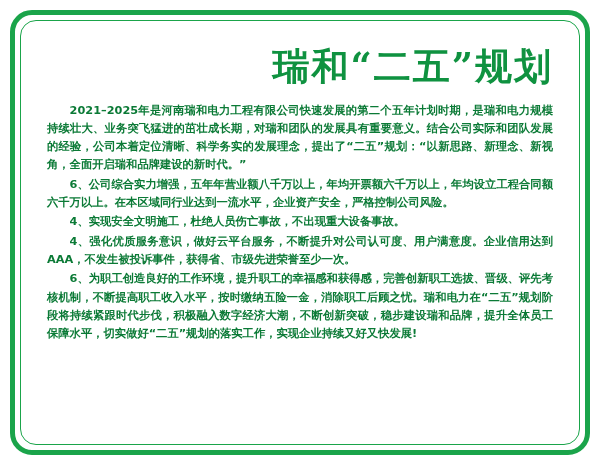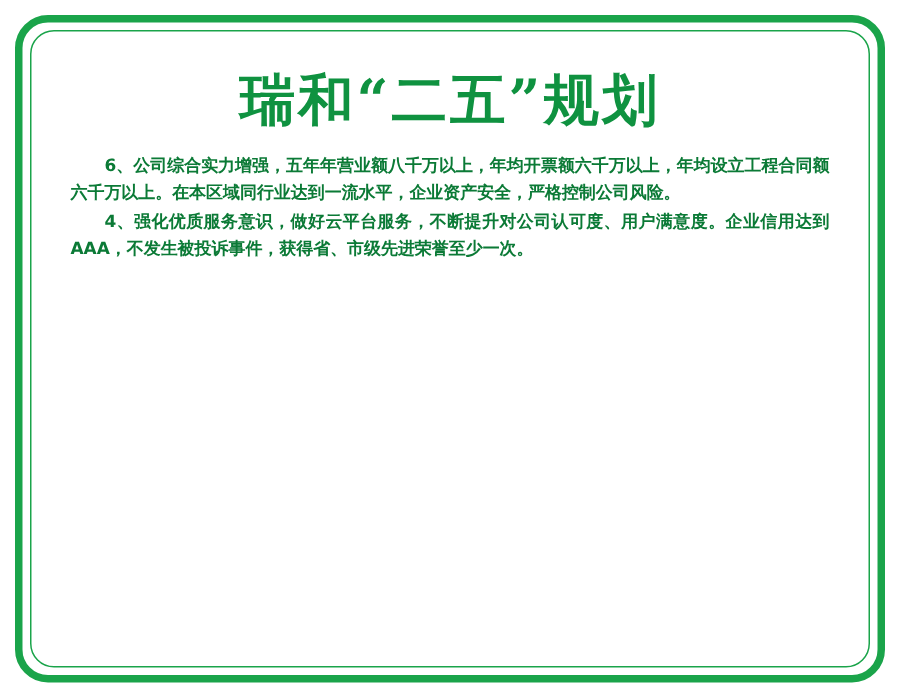--- a/index.html
+++ b/index.html
@@ -35,21 +35,21 @@
     width: 100%;
     height: 100%;
     border: 1.5px solid #1aa44a;
     border-radius: 16px;
     padding: 18px 26px 14px 26px;
     background: #ffffff;
     display: flex;
     flex-direction: column;
   }
   .title {
-    text-align: center;
+    text-align: right;
     color: #0f9240;
     font-family: "DejaVu Serif", "Liberation Serif", serif;
     font-weight: bold;
     font-size: 37px;
     letter-spacing: 2px;
     line-height: 1.15;
     margin: 6px 0 14px 0;
     white-space: nowrap;
   }
   .body-text {
@@ -67,18 +67,21 @@
   }
 </style>
 </head>
 <body>
 
 <div class="poster">
   <div class="frame-outer">
     <div class="frame-inner">
       <div class="title">瑞和“二五”规划</div>
       <div class="body-text">
+        <p class="para">2021–2025年是河南瑞和电力工程有限公司快速发展的第二个五年计划时期，是瑞和电力规模持续壮大、业务突飞猛进的茁壮成长期，对瑞和团队的发展具有重要意义。结合公司实际和团队发展的经验，公司本着定位清晰、科学务实的发展理念，提出了“二五”规划：“以新思路、新理念、新视角，全面开启瑞和品牌建设的新时代。”</p>
         <p class="para">6、公司综合实力增强，五年年营业额八千万以上，年均开票额六千万以上，年均设立工程合同额六千万以上。在本区域同行业达到一流水平，企业资产安全，严格控制公司风险。</p>
+        <p class="para">4、实现安全文明施工，杜绝人员伤亡事故，不出现重大设备事故。</p>
         <p class="para">4、强化优质服务意识，做好云平台服务，不断提升对公司认可度、用户满意度。企业信用达到AAA，不发生被投诉事件，获得省、市级先进荣誉至少一次。</p>
+        <p class="para">6、为职工创造良好的工作环境，提升职工的幸福感和获得感，完善创新职工选拔、晋级、评先考核机制，不断提高职工收入水平，按时缴纳五险一金，消除职工后顾之忧。瑞和电力在“二五”规划阶段将持续紧跟时代步伐，积极融入数字经济大潮，不断创新突破，稳步建设瑞和品牌，提升全体员工保障水平，切实做好“二五”规划的落实工作，实现企业持续又好又快发展!</p>
       </div>
     </div>
   </div>
 </div>
 
 </body></html>

